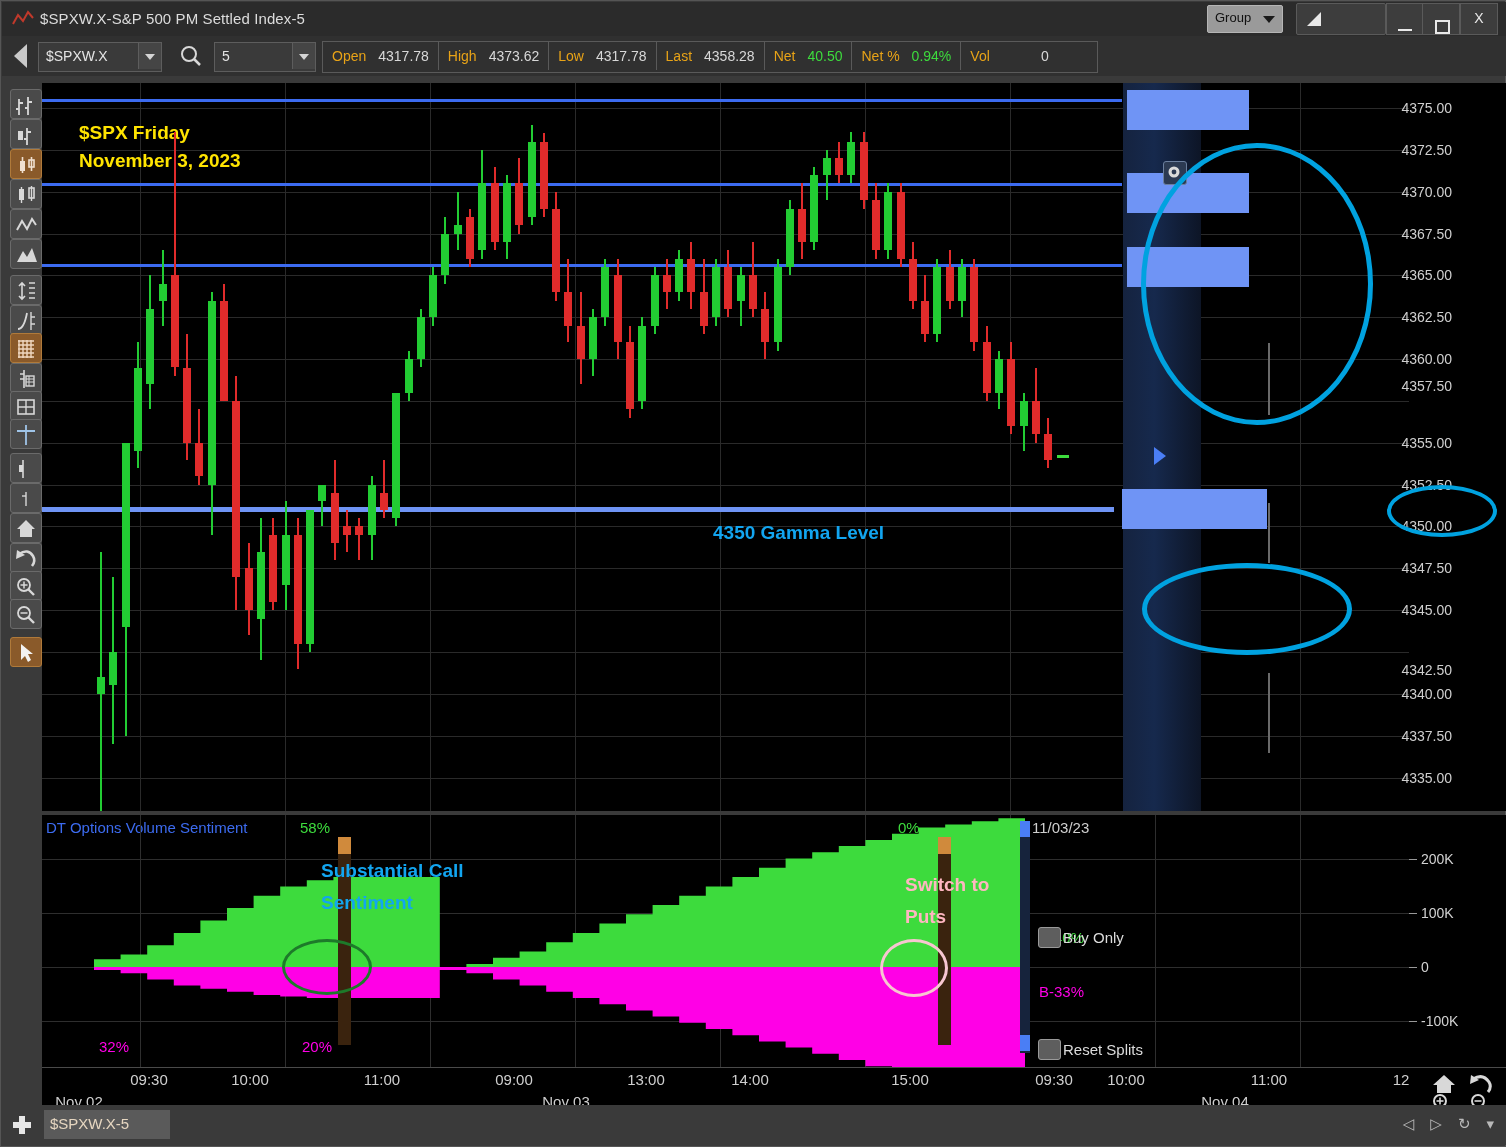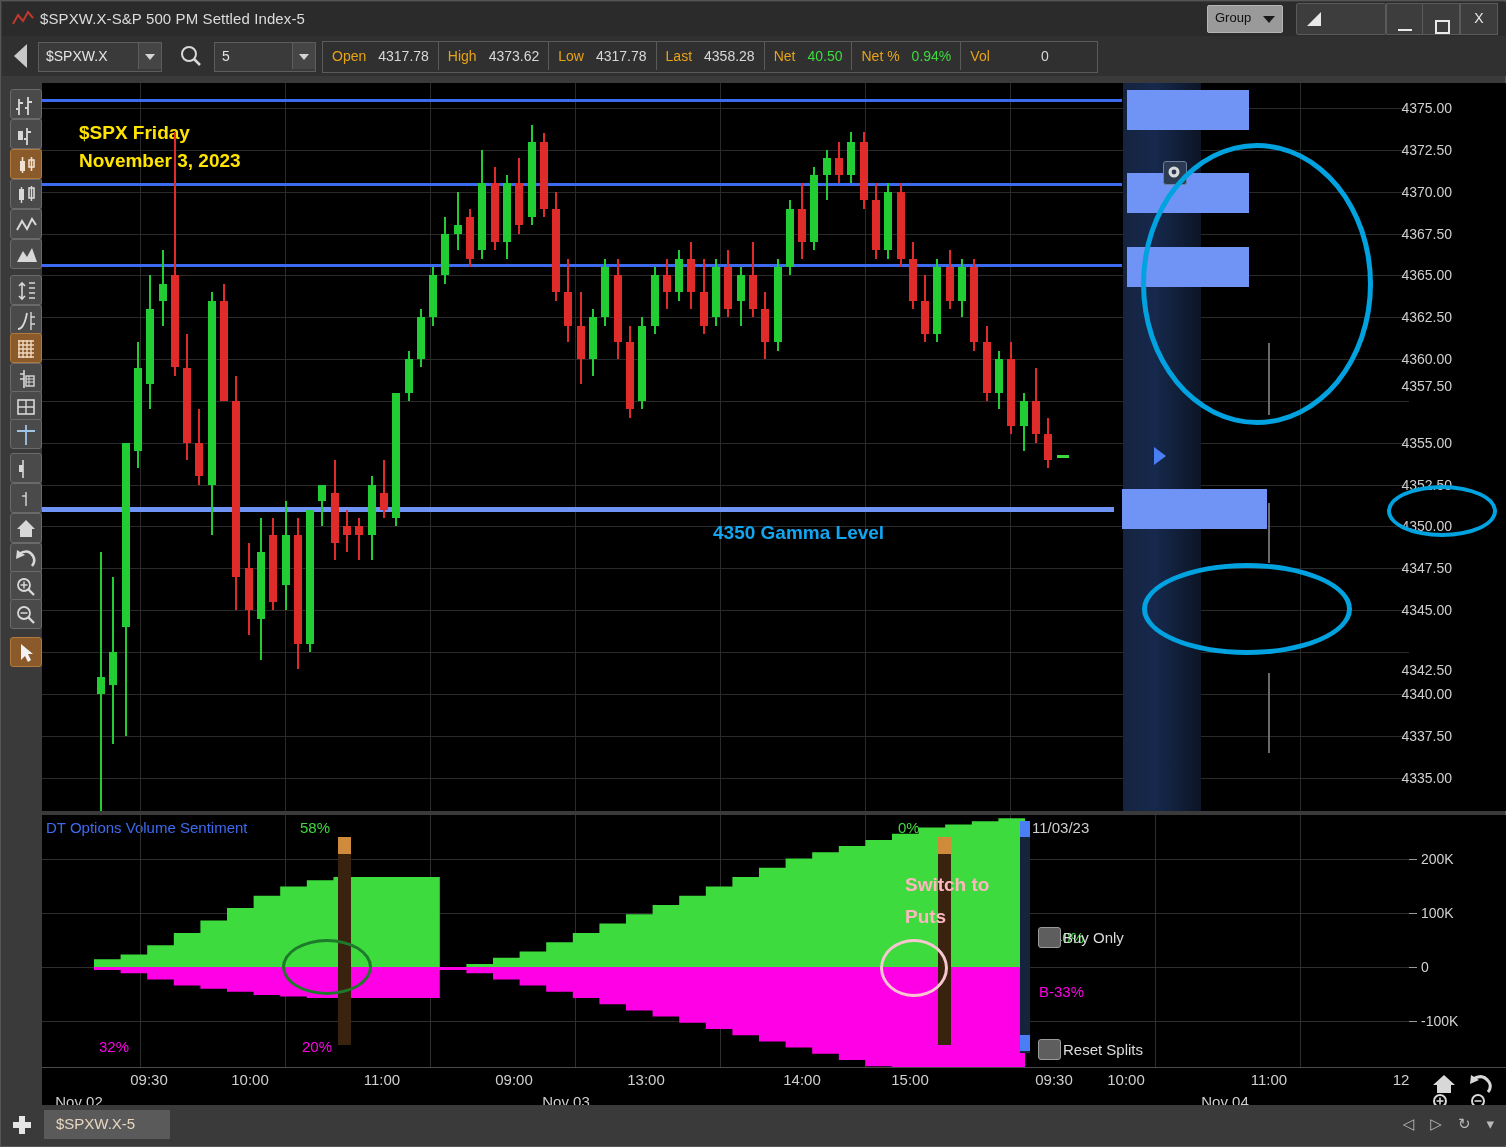--- a/index.html
+++ b/index.html
@@ -98,21 +98,21 @@
   .axis-line{position:absolute;left:0;top:0;width:1464px;height:1px;background:#4a4a4a;}
   .navicon{position:absolute;color:#e0e0e0;}
 
   
   .statusbar{position:absolute;left:1px;bottom:1px;width:1504px;height:40px;background:#3a3a3a;}
   .plus{position:absolute;left:10px;top:10px;width:20px;height:20px;}
   .plus:before,.plus:after{content:"";position:absolute;background:#e6e6e6;}
   .plus:before{left:7px;top:1px;width:6px;height:18px;}
   .plus:after{left:1px;top:7px;width:18px;height:6px;}
   .tabchip{position:absolute;left:42px;top:5px;width:126px;height:29px;background:#5a5a5a;color:#e6d6c0;font-size:15px;}
-  .tabchip .lbl{position:absolute;left:12px;top:5px;}
+  .tabchip .lbl{position:absolute;left:6px;top:5px;}
   .stat-nav{position:absolute;right:12px;top:10px;display:flex;gap:16px;align-items:center;color:#b9b9b9;font-size:15px;}
 </style>
 </head>
 <body>
 
 <div class="app">
 
   <div class="titlebar">
     <span class="title-icon">
       <svg width="22" height="18" viewBox="0 0 22 18">
@@ -584,20 +584,22 @@
       <div class="tag" style="left: 990px; top: 4px; color: rgb(207, 207, 207);">11/03/23</div>
       <div class="tag" style="left: 997px; top: 114px; color: rgb(61, 219, 61);">B-40%</div>
       <div class="tag" style="left: 1021px; top: 114px; color: rgb(220, 220, 220);">Buy Only</div>
       <div class="tag" style="left: 997px; top: 168px; color: rgb(255, 0, 230);">B-33%</div>
       <div class="tag" style="left: 1021px; top: 226px; color: rgb(220, 220, 220);">Reset Splits</div>
       <div class="tag" style="left: 57px; top: 223px; color: rgb(255, 0, 230);">32%</div>
       <div class="tag" style="left: 260px; top: 223px; color: rgb(255, 0, 230);">20%</div>
       <div class="tag" style="left: 855px; top: 223px; color: rgb(255, 0, 230);">74%</div>
       <div class="btnchip" style="left: 996px; top: 112px;"></div>
       <div class="btnchip" style="left: 996px; top: 224px;"></div>
+      <div class="note" style="left: 279px; top: 40px; color: rgb(18, 165, 240); font-size: 19px; line-height: 32px;">Substantial Call
+Sentiment</div>
       <div class="note" style="left: 863px; top: 54px; color: rgb(255, 182, 193); font-size: 19px; line-height: 32px;">Switch to
 Puts</div>
     </div>
   <div class="p-axis" id="panel-axis">
       <div class="lab" style="top: 44px;">200K</div>
       <div class="tk" style="top: 44px;"></div>
       <div class="lab" style="top: 98px;">100K</div>
       <div class="tk" style="top: 98px;"></div>
       <div class="lab" style="top: 152px;">0</div>
       <div class="tk" style="top: 152px;"></div>
@@ -633,21 +635,21 @@
           <circle cx="10" cy="9" r="6" fill="none" stroke="#d8d8d8" stroke-width="2"></circle>
           <line x1="6.5" y1="9" x2="13.5" y2="9" stroke="#d8d8d8" stroke-width="1.6"></line>
           <line x1="14" y1="13" x2="20" y2="19" stroke="#d8d8d8" stroke-width="2.4"></line>
         </svg>
     </span>
   <div class="t" style="left: 107px;">09:30</div>
       <div class="t" style="left: 208px;">10:00</div>
       <div class="t" style="left: 340px;">11:00</div>
       <div class="t" style="left: 472px;">09:00</div>
       <div class="t" style="left: 604px;">13:00</div>
-      <div class="t" style="left: 760px; text-align: center;">14:00</div>
+      <div class="t" style="left: 708px; text-align: center;">14:00</div>
       <div class="t" style="left: 868px;">15:00</div>
       <div class="t" style="left: 1012px;">09:30</div>
       <div class="t" style="left: 1084px;">10:00</div>
       <div class="t" style="left: 1227px;">11:00</div>
       <div class="t" style="left: 1359px;">12</div>
       <div class="d" style="left: 37px;">Nov 02</div>
       <div class="d" style="left: 524px;">Nov 03</div>
       <div class="d" style="left: 1183px;">Nov 04</div>
     </div>
 

